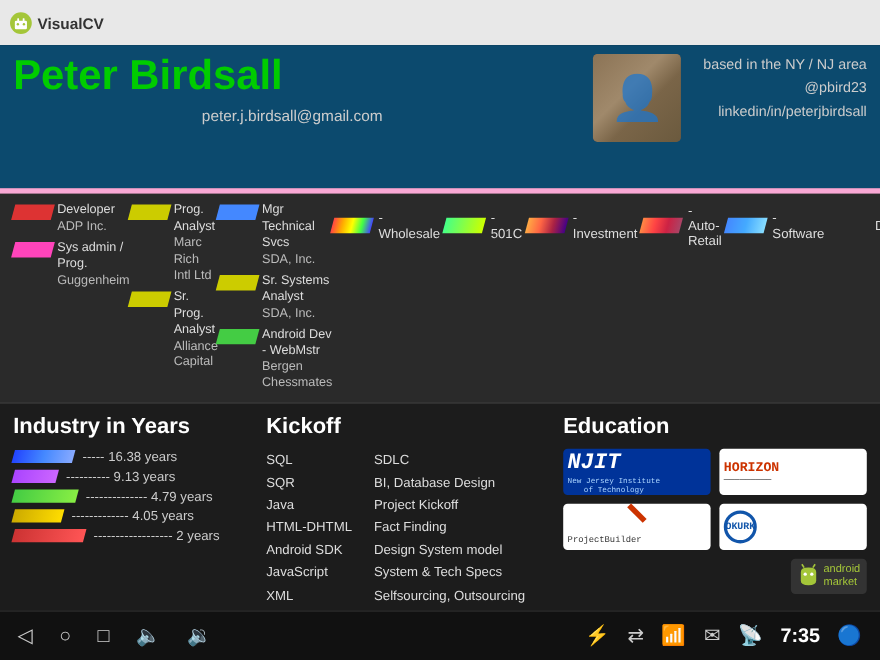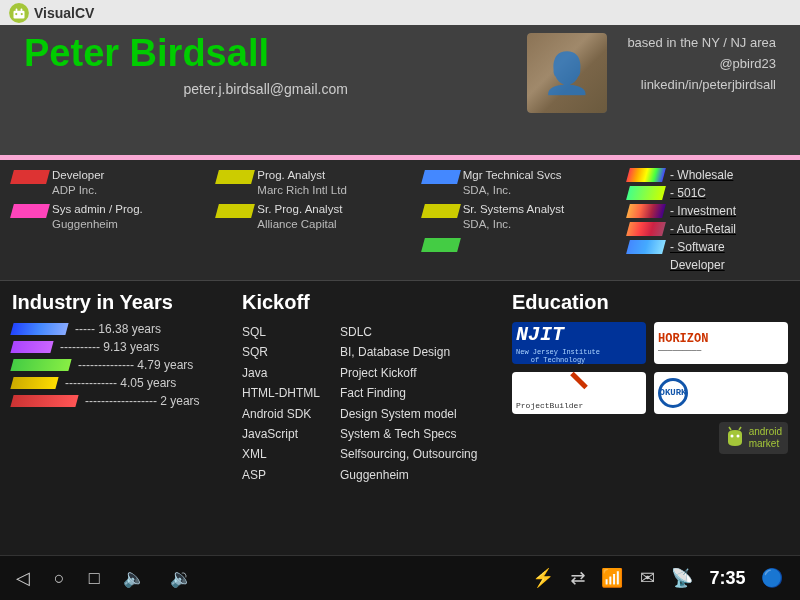--- a/index.html
+++ b/index.html
@@ -9,21 +9,21 @@
       background: #1a1a1a;
       font-family: Arial, sans-serif;
       overflow: hidden;
       display: flex;
       flex-direction: column;
     }
 
     
     .system-bar {
       background: #e8e8e8;
-      height: 25px;
+      height: 41px;
       display: flex;
       align-items: center;
       padding: 0 8px;
       flex-shrink: 0;
     }
     .system-bar-logo {
       width: 22px;
       height: 22px;
       margin-right: 4px;
     }
@@ -37,22 +37,22 @@
     .main-content {
       flex: 1;
       background: #1c1c1c;
       display: flex;
       flex-direction: column;
       overflow: hidden;
     }
 
     
     .header {
-      background: #404040;
-      padding: 8px 24px;
+      background: #0c4a6e;
+      padding: 8px 12px;
       display: flex;
       align-items: flex-start;
       position: relative;
       min-height: 130px;
     }
 
     .header-left {
       flex: 1;
     }
 
@@ -254,24 +254,23 @@
 
     .nav-time {
       font-size: 18px;
       color: #ffffff;
       font-weight: bold;
     }
 
     
     .career-legend-right {
       display: flex;
-      flex-direction: column;
+      flex-direction: row;
       gap: 4px;
       min-width: 160px;
-      text-decoration: underline;
     }
 
     .legend-item {
       display: flex;
       align-items: center;
       gap: 6px;
     }
 
     .legend-block {
       width: 36px;
@@ -364,20 +363,24 @@
         </div>
         <div class="career-item">
           <div class="legend-block" style="background: #cccc00; margin-top:2px;"></div>
           <div class="career-text">
             <div>Sr. Systems Analyst</div>
             <div class="company">SDA, Inc.</div>
           </div>
         </div>
         <div class="career-item">
           <div class="legend-block" style="background: #44cc44; margin-top:2px;"></div>
+          <div class="career-text">
+            <div>Android Dev - WebMstr</div>
+            <div class="company">Bergen Chessmates</div>
+          </div>
         </div>
       </div>
 
       <div class="career-legend-right">
         <div class="legend-item">
           <div class="legend-block" style="background: linear-gradient(90deg,#ff4444,#ffaa00,#ffff00,#44ff44,#4444ff);"></div>
           <span class="legend-text">- Wholesale</span>
         </div>
         <div class="legend-item">
           <div class="legend-block" style="background: linear-gradient(90deg,#44ff88,#88ff44,#ccff00);"></div>

